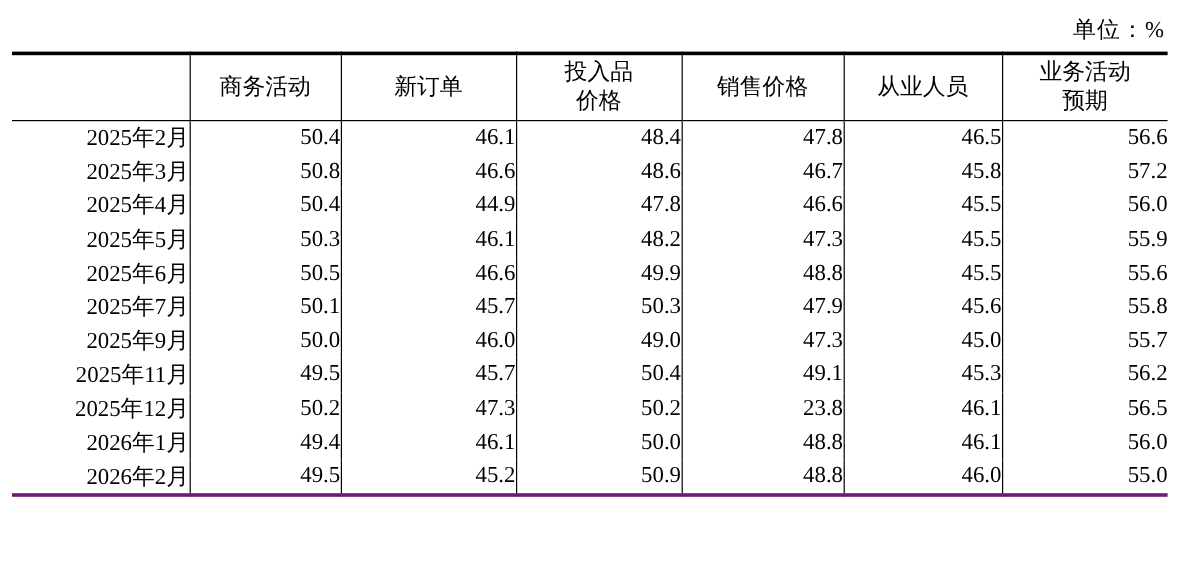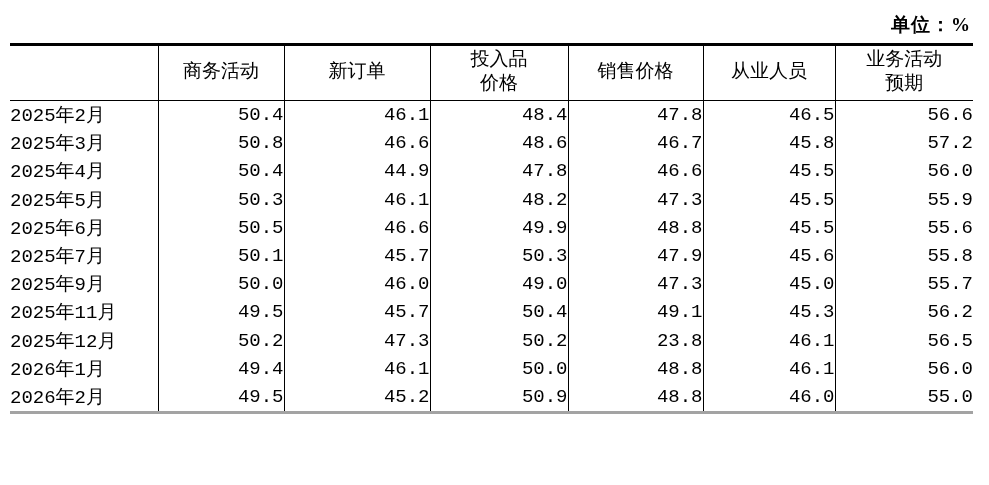--- a/index.html
+++ b/index.html
@@ -14,32 +14,30 @@
     font-family: "Liberation Serif", "DejaVu Serif", serif;
     position: relative;
     overflow: hidden;
   }
   .unit-label {
     position: absolute;
     top: 12px;
     right: 18px;
     font-size: 19px;
     letter-spacing: 1px;
-    font-weight: bold;
   }
   table.data-table {
     position: absolute;
     top: 43px;
     left: 10px;
     width: 963px;
     table-layout: fixed;
     border-collapse: collapse;
     border-top: 3px solid #000000;
-    border-bottom: 3px solid #a3a3a3;
-    font-family: Liberation Mono, monospace;
+    border-bottom: 3px solid #701a75;
   }
   table.data-table th,
   table.data-table td {
     font-weight: normal;
     font-size: 19px;
     padding: 0;
     overflow: hidden;
   }
   table.data-table thead th {
     height: 54px;
@@ -51,21 +49,21 @@
   }
   table.data-table tbody td {
     height: 28.2px;
     vertical-align: middle;
   }
   table.data-table th + th,
   table.data-table td + td {
     border-left: 1px solid #000000;
   }
   td.row-label {
-    text-align: left;
+    text-align: right;
   }
   td.num {
     text-align: right;
     padding-right: 15px;
   }
 </style>
 </head>
 <body>
 
 <div class="page">

